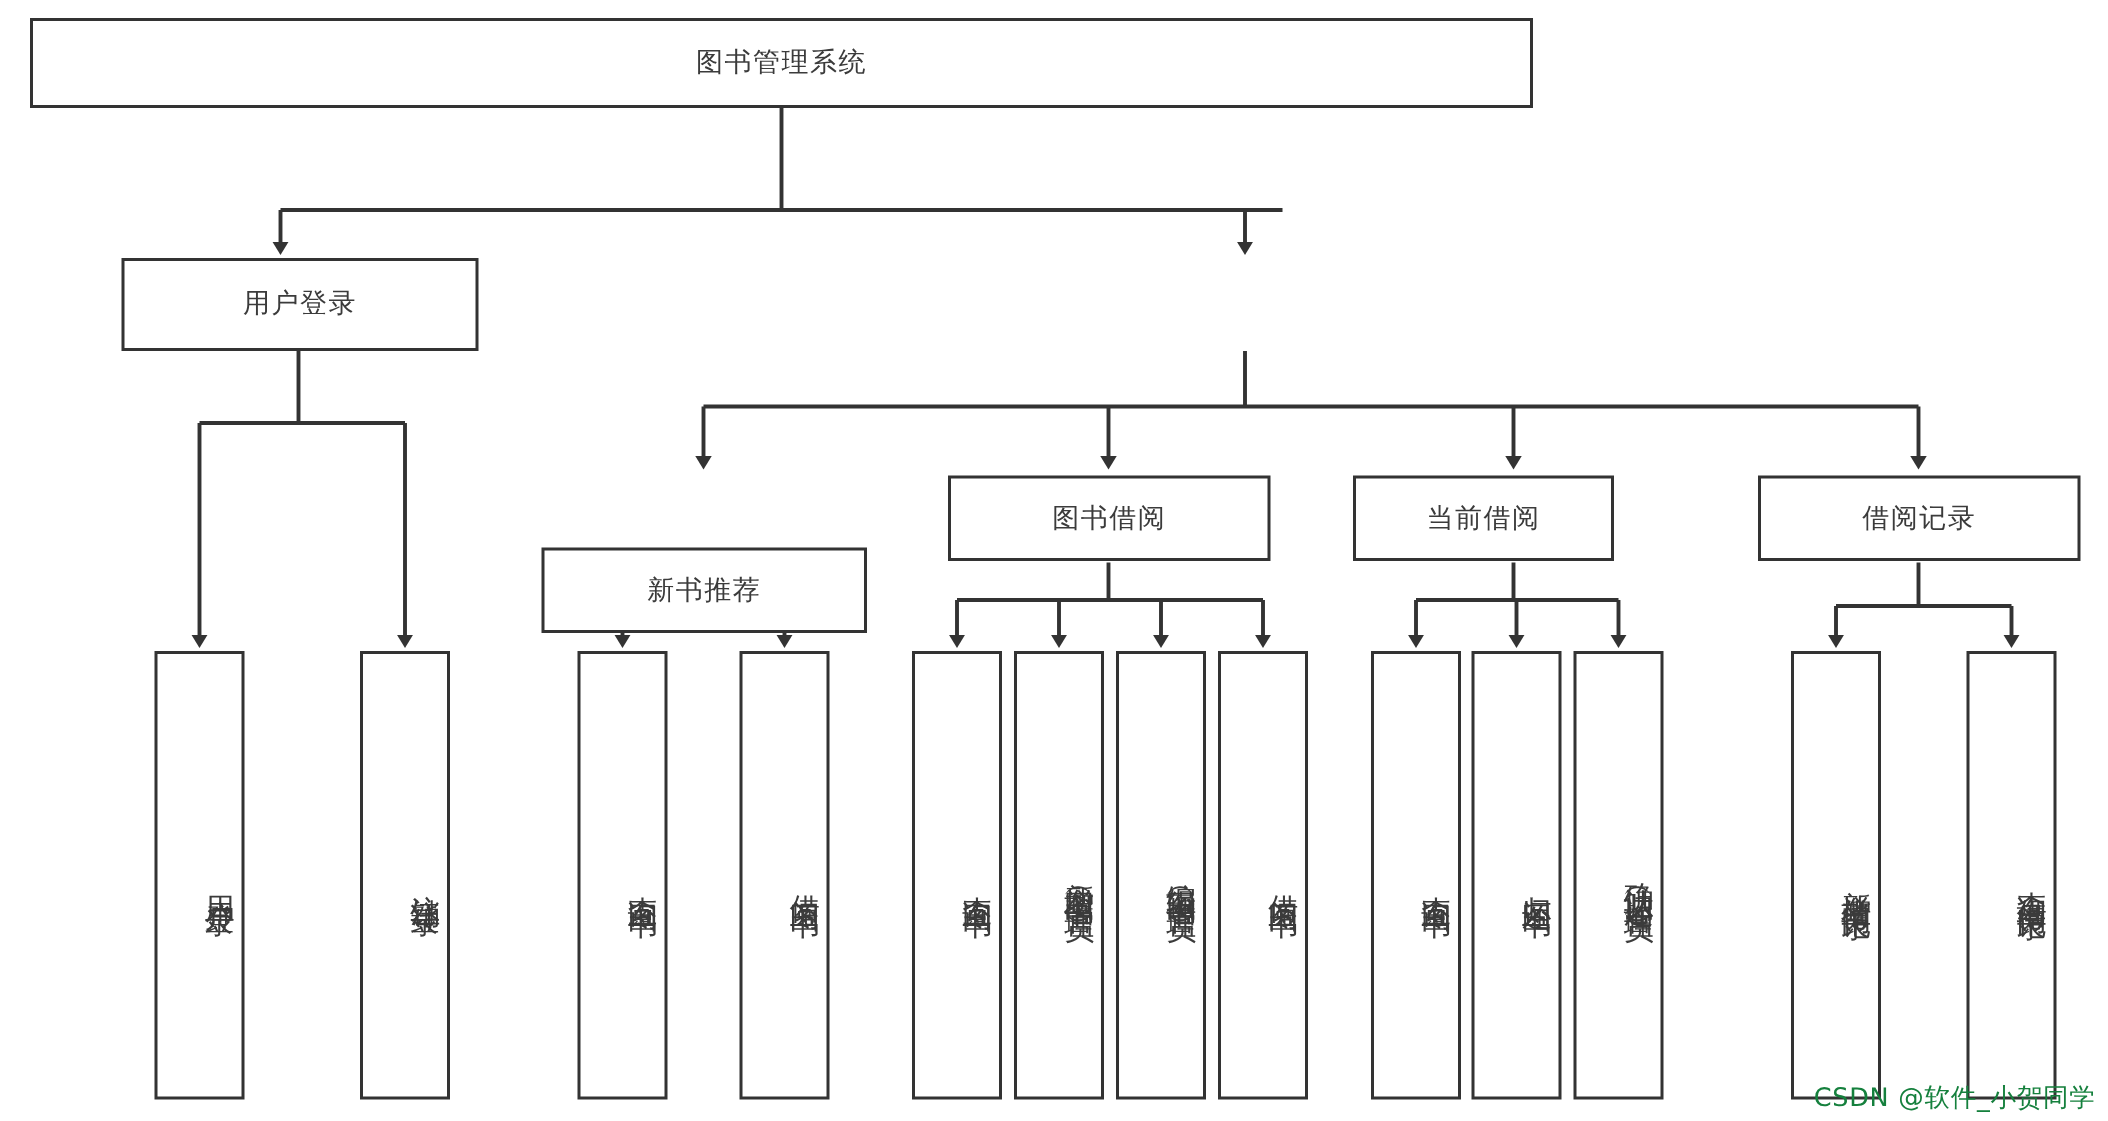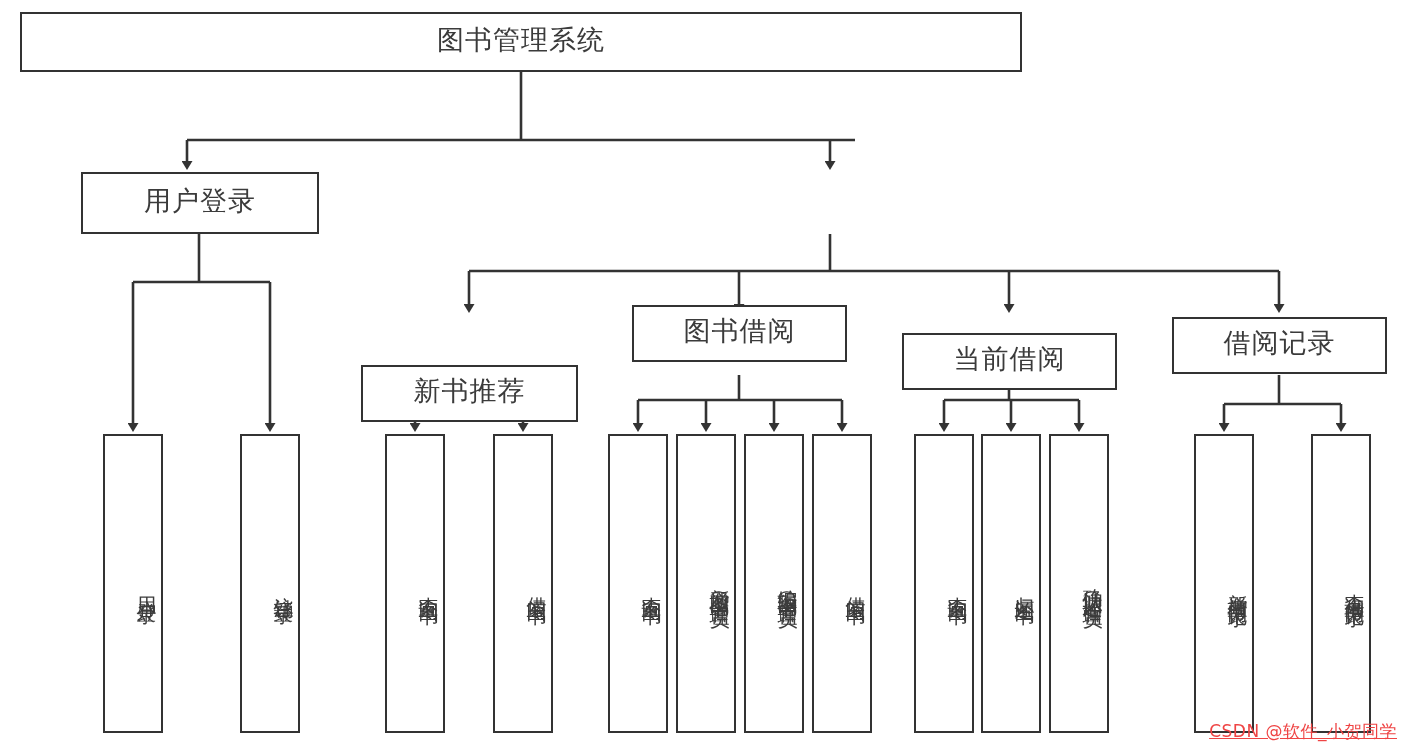--- a/index.html
+++ b/index.html
@@ -29,24 +29,23 @@
     box-sizing: border-box;
     border: 2.5px solid #333333;
     background: #ffffff;
     display: flex;
     align-items: center;
     justify-content: center;
     color: #3b3b3b;
     z-index: 3;
   }
   .node.horiz {
-    font-size: 27px;
+    font-size: 18px;
     letter-spacing: 1px;
     line-height: 1.2;
-    font-family: Liberation Mono, monospace;
   }
   .node.vert {
     writing-mode: vertical-rl;
     text-orientation: upright;
     font-size: 20px;
     line-height: 1.45;
     letter-spacing: 3px;
     align-items: flex-start;
     justify-content: center;
     padding-top: 6px;
@@ -58,25 +57,24 @@
   }
   .node-label {
     display: block;
     white-space: nowrap;
   }
   #watermark {
     position: absolute;
     right: 8px;
     bottom: 4px;
     font-size: 17px;
-    color: #ef4444;
+    color: #15803d;
     letter-spacing: 0.5px;
     z-index: 6;
     white-space: nowrap;
-    text-decoration: underline;
   }
 </style>
 </head>
 <body>
 
 <div id="canvas">
 
   <svg id="edges" viewBox="0 0 1405 747" xmlns="http://www.w3.org/2000/svg">
     <defs>
       <marker id="arrow" markerWidth="9" markerHeight="11" refX="1" refY="5.5" orient="auto" markerUnits="userSpaceOnUse">
@@ -133,25 +131,25 @@
 
   <div class="node horiz" style="left:81px; top:172px; width:238px; height:62px;">
     <span class="node-label">用户登录</span>
   </div>
 
 
   <div class="node horiz" style="left:361px; top:317px; width:217px; height:57px;margin-top:48px;">
     <span class="node-label">新书推荐</span>
   </div>
 
-  <div class="node horiz" style="left:632px; top:305px; width:215px; height:57px;">
+  <div class="node horiz" style="left:632px; top:317px; width:215px; height:57px;">
     <span class="node-label">图书借阅</span>
   </div>
 
-  <div class="node horiz" style="left:902px; top:333px; width:215px; height:57px;">
+  <div class="node horiz" style="left:902px; top:317px; width:174px; height:57px;">
     <span class="node-label">当前借阅</span>
   </div>
 
   <div class="node horiz" style="left:1172px; top:317px; width:215px; height:57px;">
     <span class="node-label">借阅记录</span>
   </div>
 
   <div class="node vert" style="left:103px; top:434px; width:60px; height:299px;">
     <span class="vlabel">用户登录</span>
   </div>

